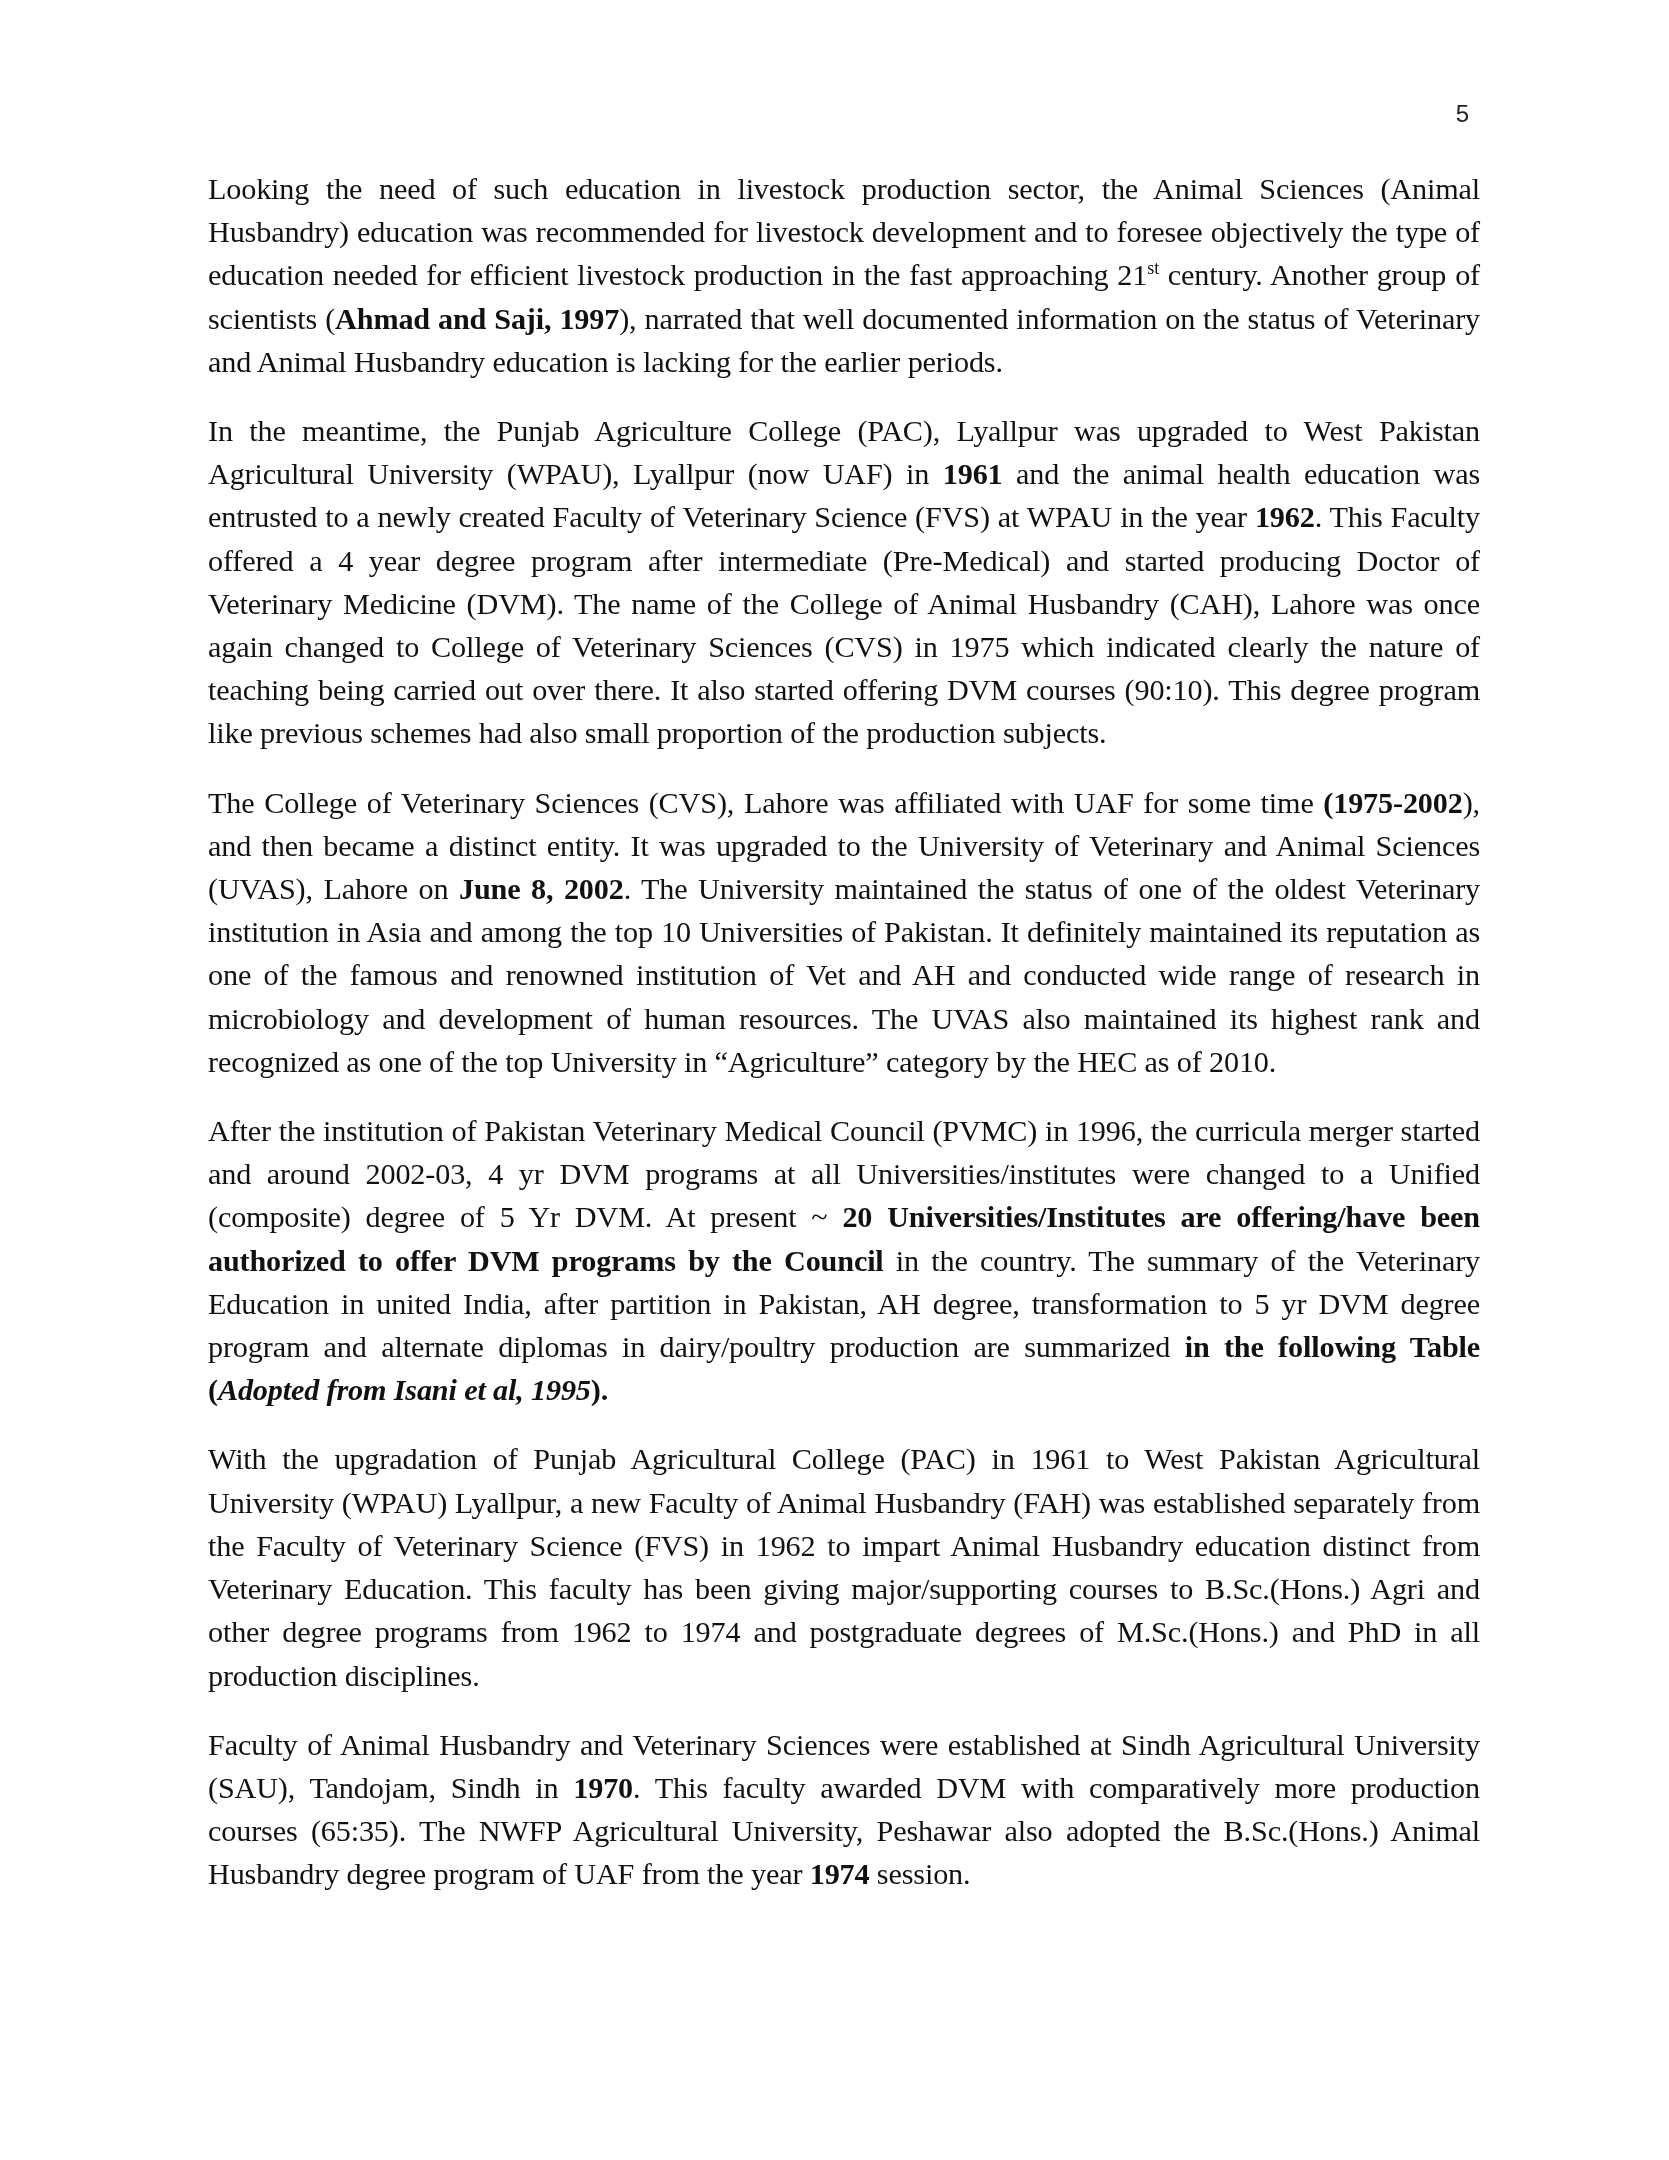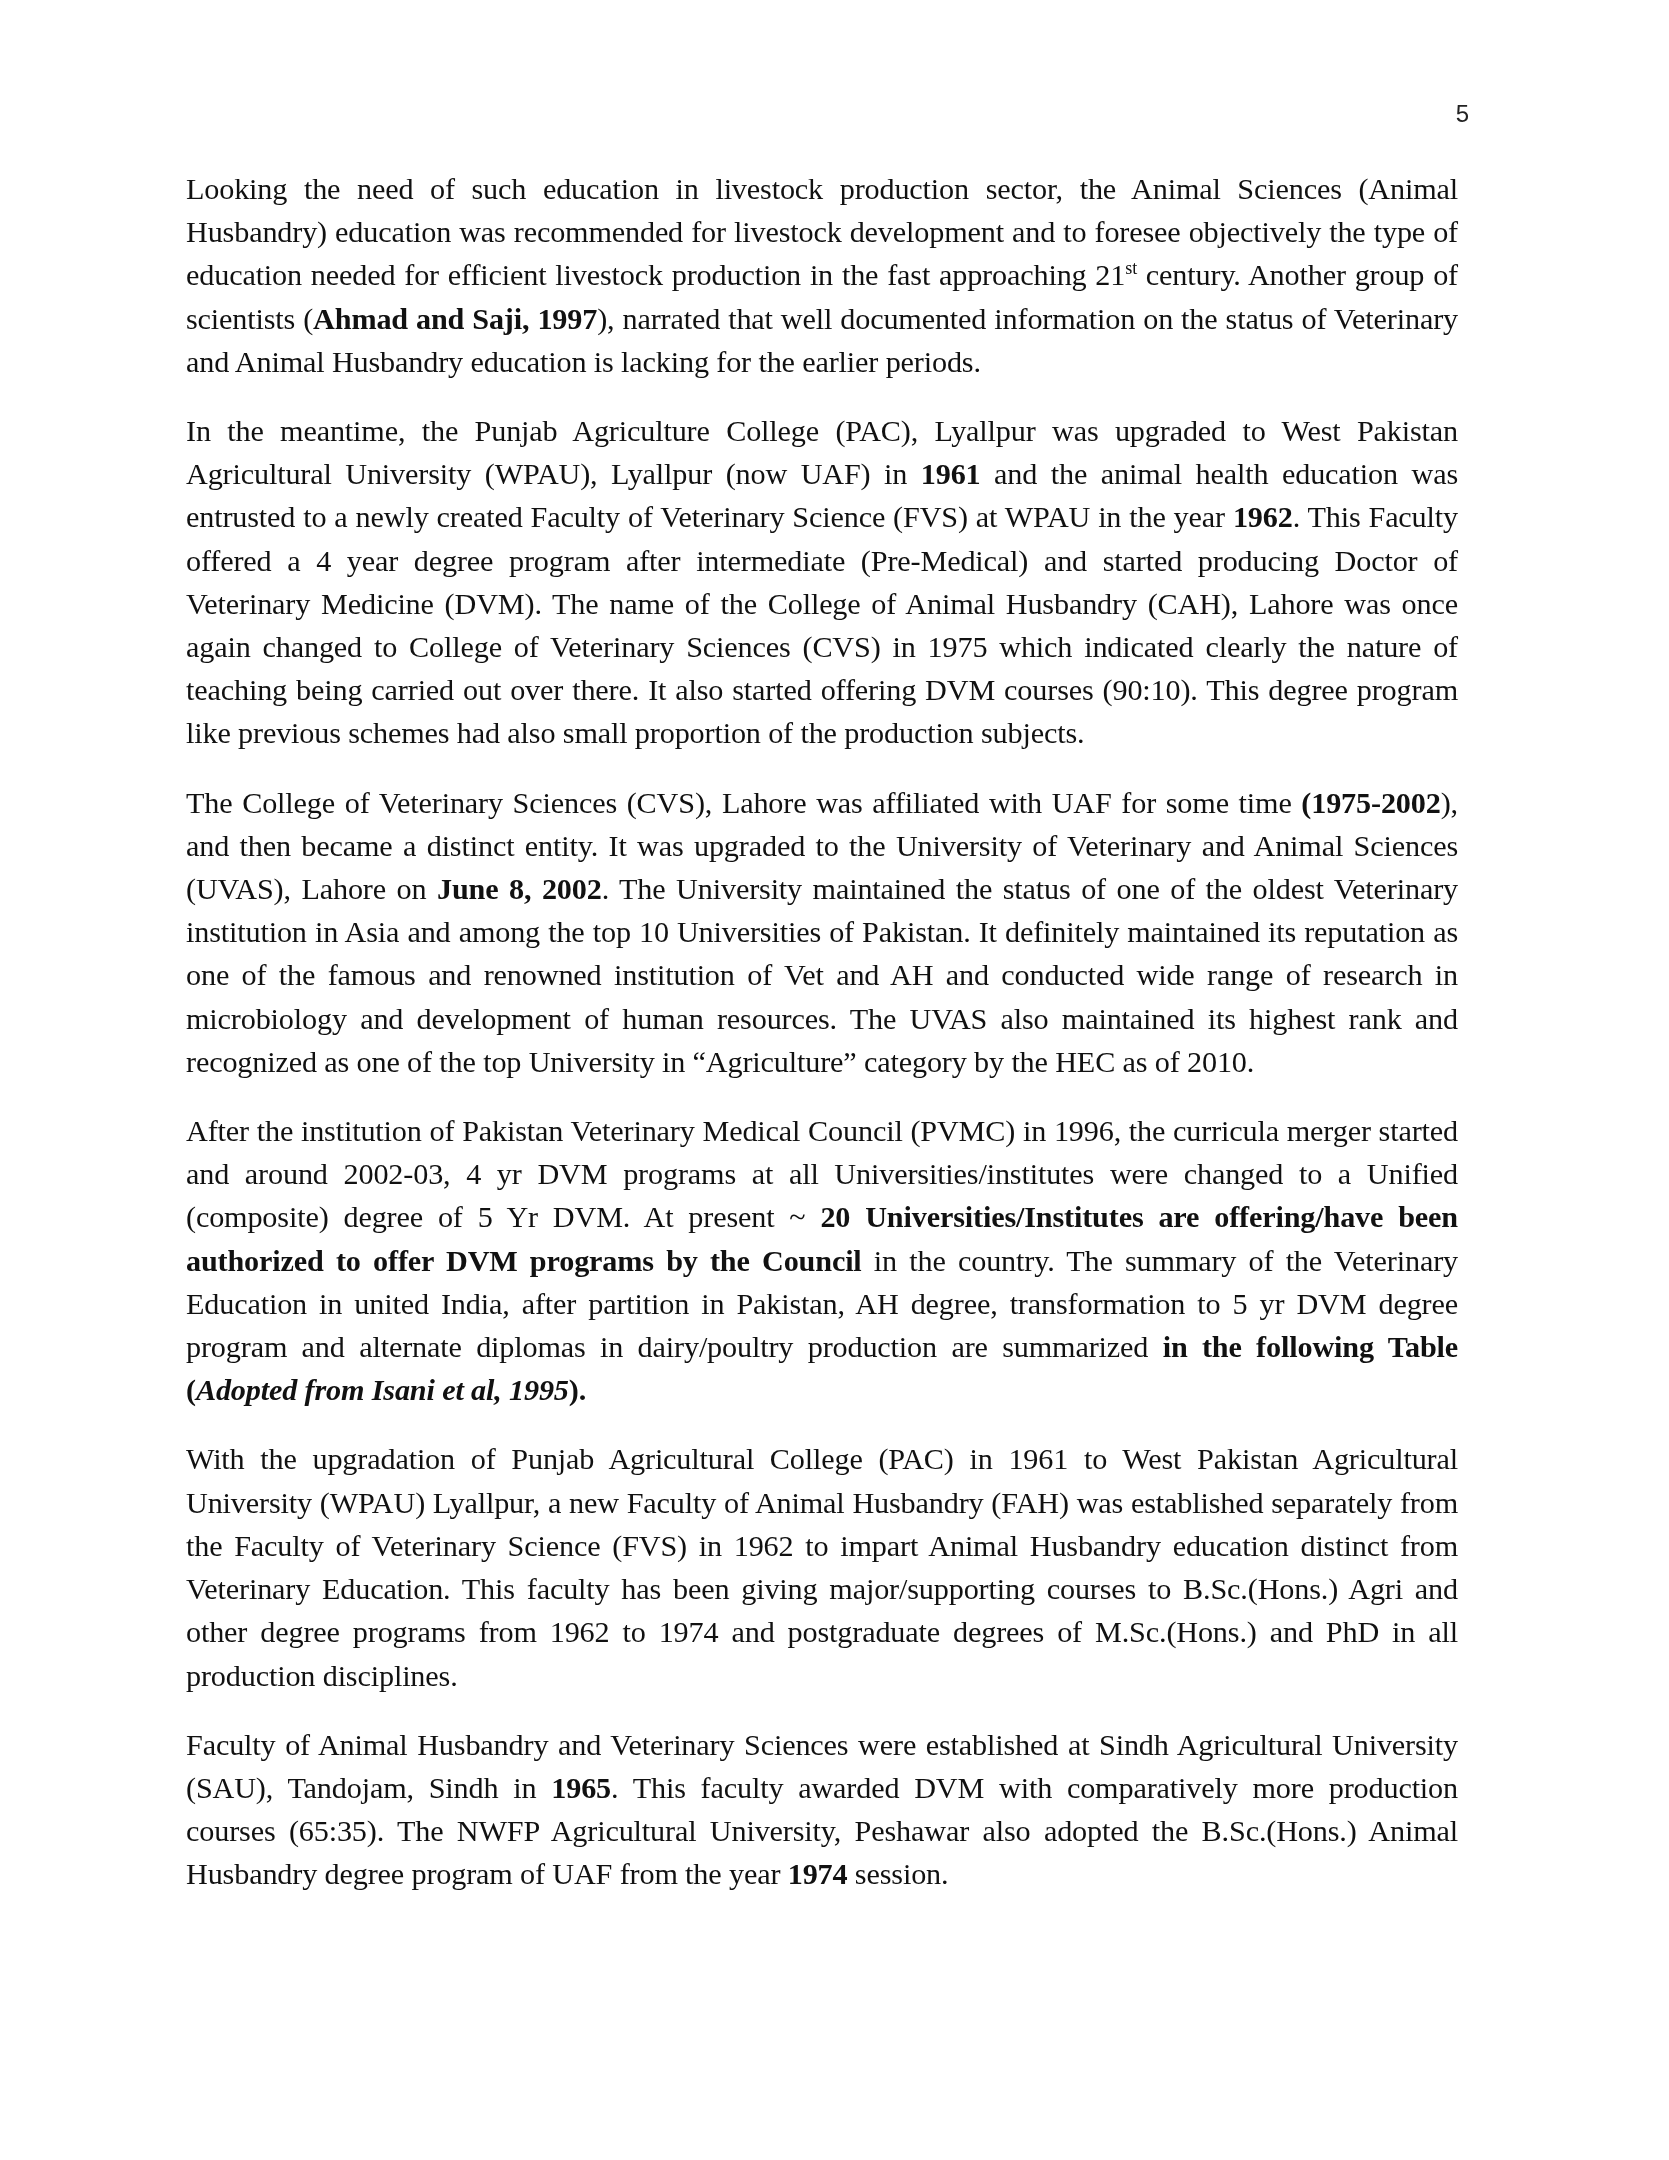--- a/index.html
+++ b/index.html
@@ -8,21 +8,21 @@
     position: absolute; left: 0; top: 0; width: 1669px; height: 2160px;
     background: #ffffff; color: #111111;
     font-family: "Liberation Serif", "DejaVu Serif", serif;
   }
   .page-number {
     position: absolute; top: 100px; right: 200px;
     font-family: "Liberation Sans", "DejaVu Sans", sans-serif;
     font-size: 24px; color: #222;
   }
   .body-text {
-    position: absolute; left: 186px; top: 168px; width: 1272px;
+    position: absolute; left: 208px; top: 168px; width: 1272px;
   }
   .para {
     margin: 0 0 26px 0;
     font-size: 30.2px;
     line-height: 43.2px;
     text-align: justify;
     text-justify: inter-word;
     letter-spacing: -0.15px;
   }
   .para b { font-weight: bold; }
@@ -34,15 +34,15 @@
 
 <div class="page">
   <div class="page-number">5</div>
 
   <div class="body-text">
     <p class="para">Looking the need of such education in livestock production sector, the Animal Sciences (Animal Husbandry) education was recommended for livestock development and to foresee objectively the type of education needed for efficient livestock production in the fast approaching 21<sup>st</sup> century. Another group of scientists (<b>Ahmad and Saji, 1997</b>), narrated that well documented information on the status of Veterinary and Animal Husbandry education is lacking for the earlier periods.</p>
     <p class="para">In the meantime, the Punjab Agriculture College (PAC), Lyallpur was upgraded to West Pakistan Agricultural University (WPAU), Lyallpur (now UAF) in <b>1961</b> and the animal health education was entrusted to a newly created Faculty of Veterinary Science (FVS) at WPAU in the year <b>1962</b>. This Faculty offered a 4 year degree program after intermediate (Pre-Medical) and started producing Doctor of Veterinary Medicine (DVM). The name of the College of Animal Husbandry (CAH), Lahore was once again changed to College of Veterinary Sciences (CVS) in 1975 which indicated clearly the nature of teaching being carried out over there. It also started offering DVM courses (90:10). This degree program like previous schemes had also small proportion of the production subjects.</p>
     <p class="para">The College of Veterinary Sciences (CVS), Lahore was affiliated with UAF for some time <b>(1975-2002</b>), and then became a distinct entity. It was upgraded to the University of Veterinary and Animal Sciences (UVAS), Lahore on <b>June 8, 2002</b>. The University maintained the status of one of the oldest Veterinary institution in Asia and among the top 10 Universities of Pakistan. It definitely maintained its reputation as one of the famous and renowned institution of Vet and AH and conducted wide range of research in microbiology and development of human resources. The UVAS also maintained its highest rank and recognized as one of the top University in “Agriculture” category by the HEC as of 2010.</p>
     <p class="para">After the institution of Pakistan Veterinary Medical Council (PVMC) in 1996, the curricula merger started and around 2002-03, 4 yr DVM programs at all Universities/institutes were changed to a Unified (composite) degree of 5 Yr DVM. At present ~ <b>20 Universities/Institutes are offering/have been authorized to offer DVM programs by the Council</b> in the country. The summary of the Veterinary Education in united India, after partition in Pakistan, AH degree, transformation to 5 yr DVM degree program and alternate diplomas in dairy/poultry production are summarized <b>in the following Table (</b><b><i>Adopted from Isani et al, 1995</i></b><b>).</b></p>
     <p class="para">With the upgradation of Punjab Agricultural College (PAC) in 1961 to West Pakistan Agricultural University (WPAU) Lyallpur, a new Faculty of Animal Husbandry (FAH) was established separately from the Faculty of Veterinary Science (FVS) in 1962 to impart Animal Husbandry education distinct from Veterinary Education. This faculty has been giving major/supporting courses to B.Sc.(Hons.) Agri and other degree programs from 1962 to 1974 and postgraduate degrees of M.Sc.(Hons.) and PhD in all production disciplines.</p>
-    <p class="para">Faculty of Animal Husbandry and Veterinary Sciences were established at Sindh Agricultural University (SAU), Tandojam, Sindh in <b>1965</b>. This faculty awarded DVM with comparatively more production courses (65:35). The NWFP Agricultural University, Peshawar also adopted the B.Sc.(Hons.) Animal Husbandry degree program of UAF from the year <b>1974</b> session.</p>
+    <p class="para">Faculty of Animal Husbandry and Veterinary Sciences were established at Sindh Agricultural University (SAU), Tandojam, Sindh in <b>1970</b>. This faculty awarded DVM with comparatively more production courses (65:35). The NWFP Agricultural University, Peshawar also adopted the B.Sc.(Hons.) Animal Husbandry degree program of UAF from the year <b>1974</b> session.</p>
   </div>
 </div>
 
 </body></html>

